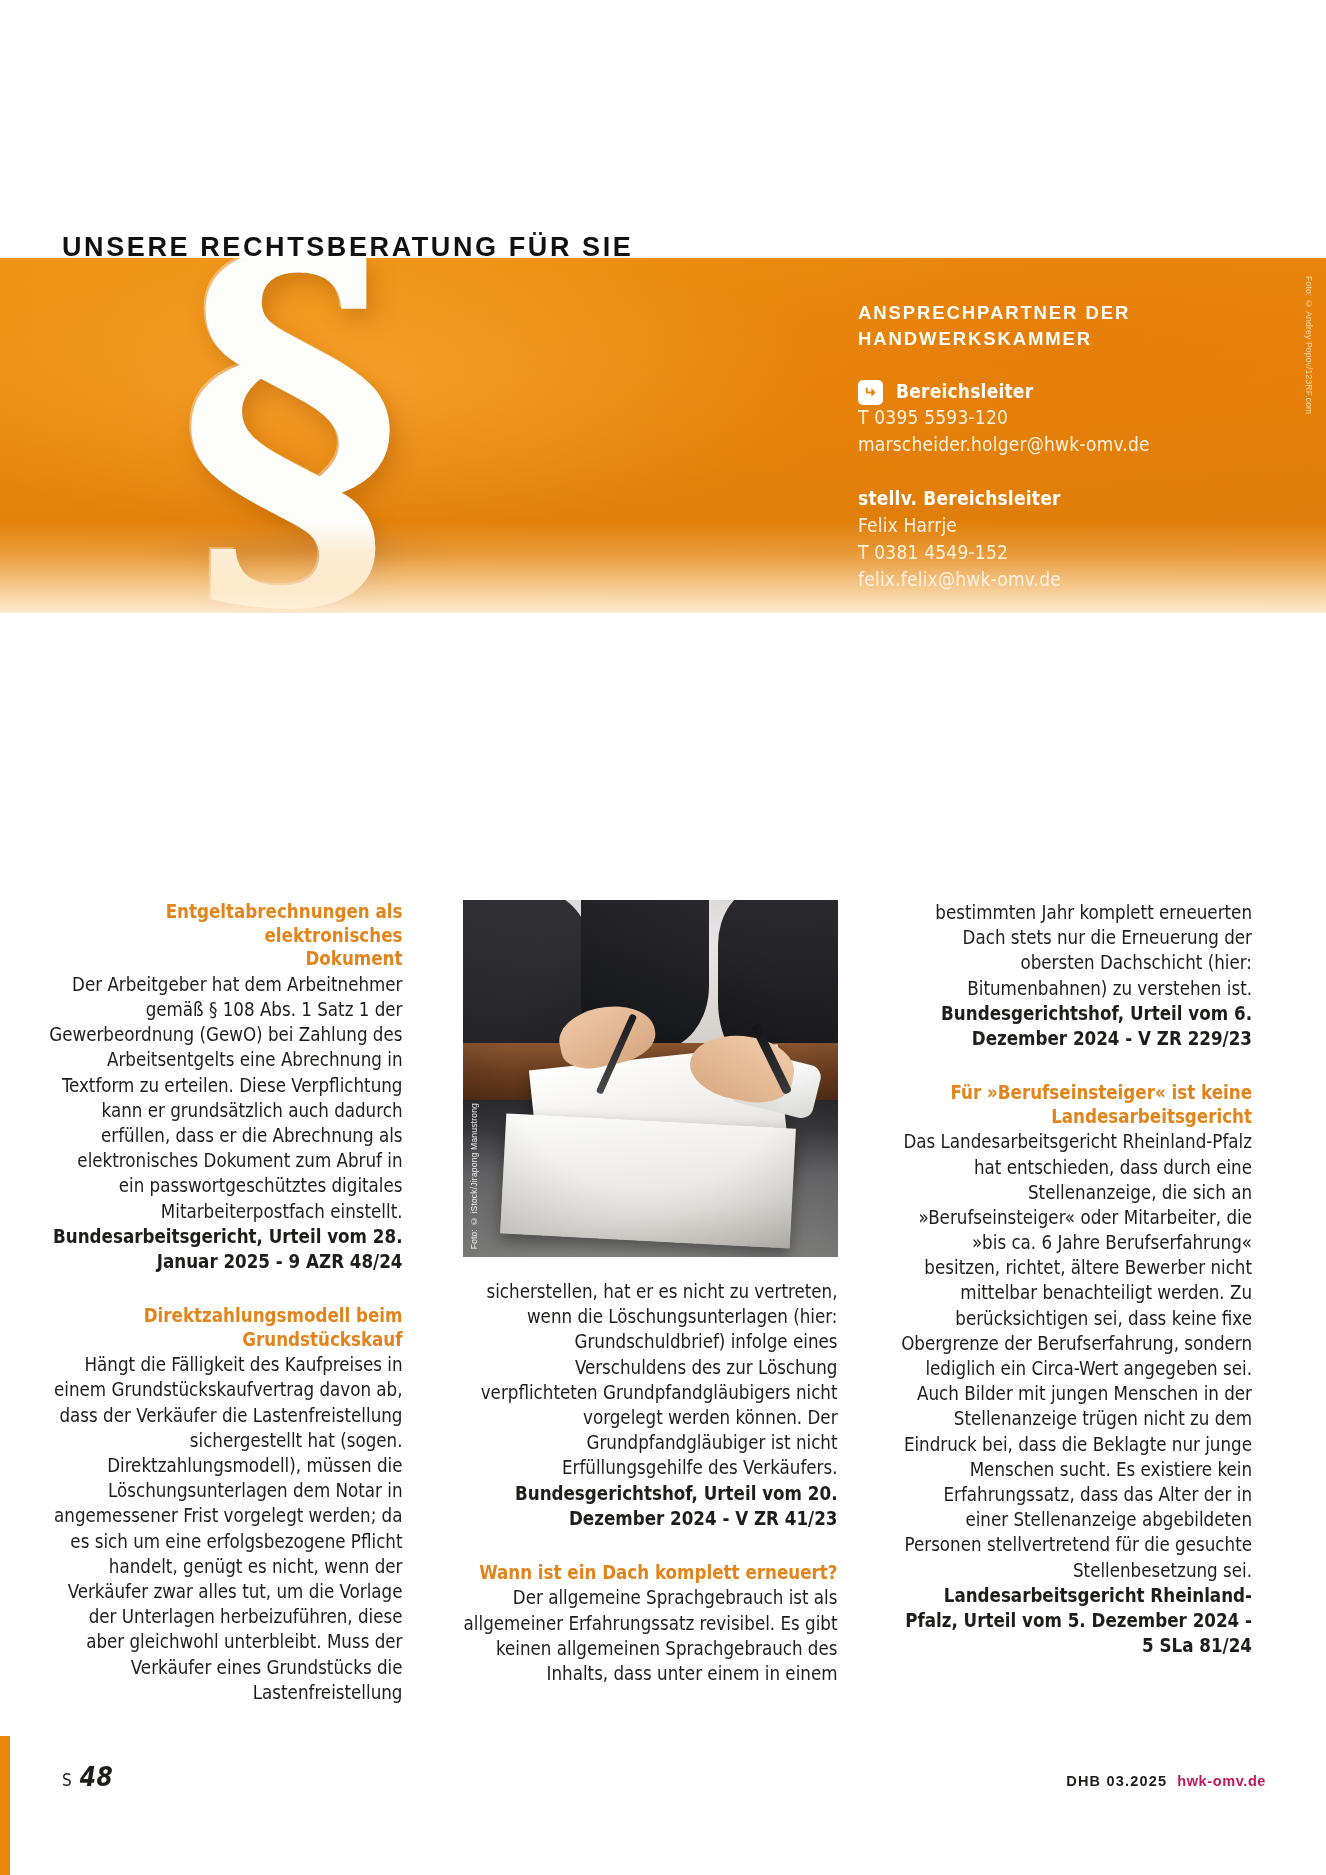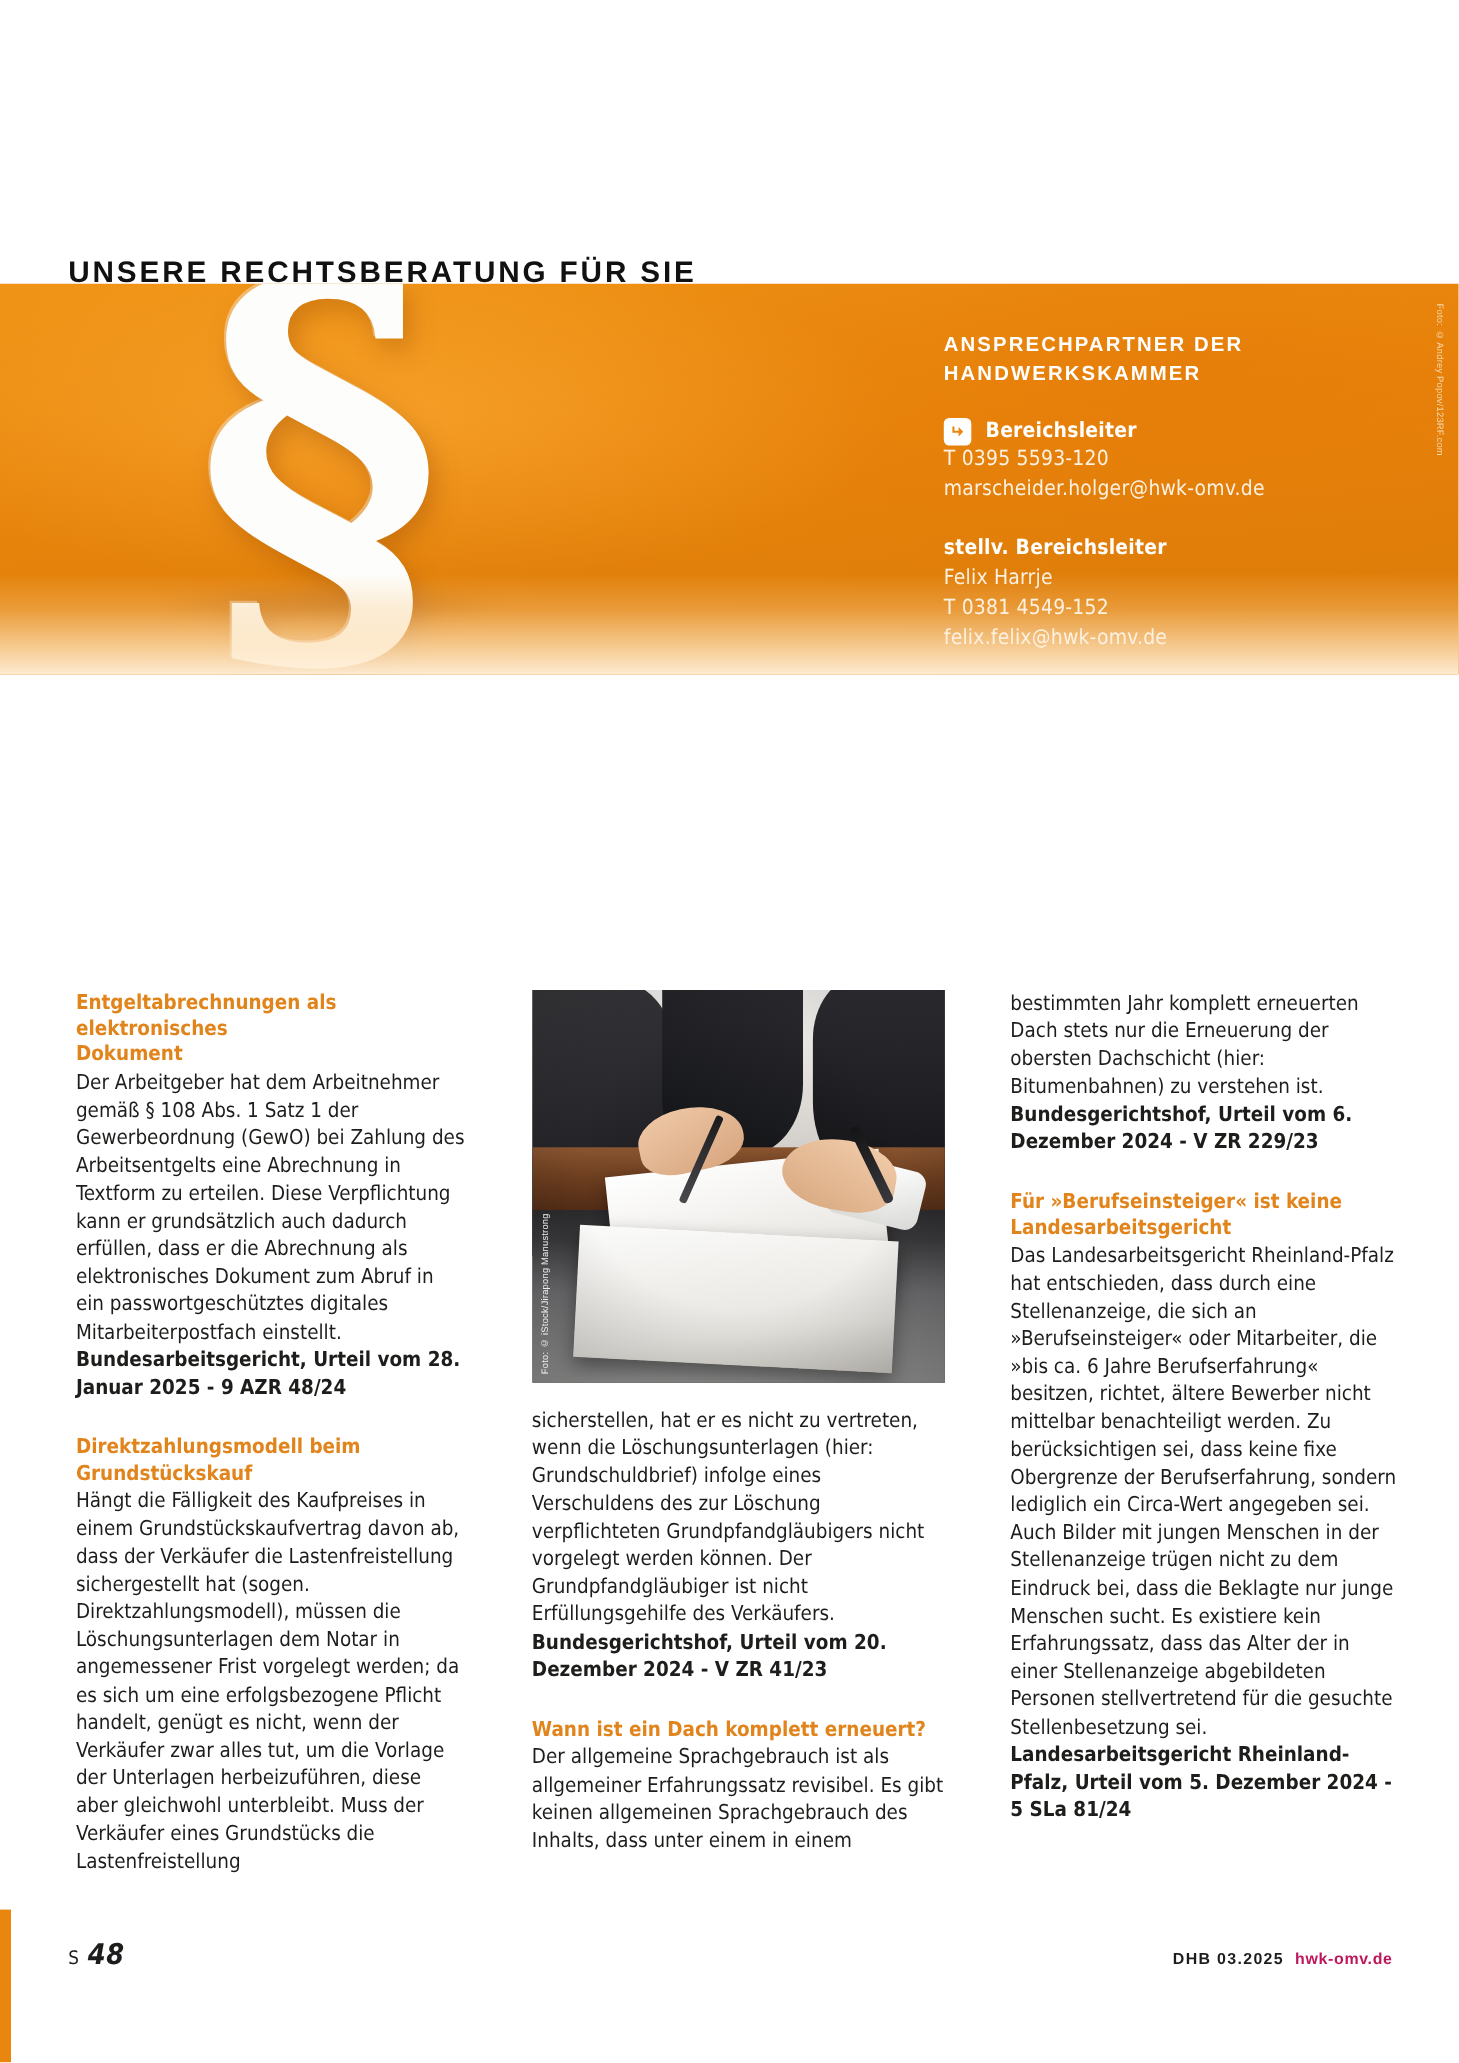--- a/index.html
+++ b/index.html
@@ -137,25 +137,26 @@
     font-size: 8.5px;
     color: #f7d9ae;
     letter-spacing: .2px;
     writing-mode: vertical-rl;
     white-space: nowrap;
   }
 
   
   .columns {
     position: absolute;
-    left: 69px;
+    left: 48px;
     top: 900px;
     width: 1204px;
     display: flex;
     gap: 60px;
+    text-align: right;
   }
   .col { width: 375px; position: relative; }
 
   .sec-head {
     font-family: "DejaVu Sans Condensed", "Liberation Sans", sans-serif;
     font-weight: 700;
     font-size: 18.6px;
     line-height: 1.27;
     color: #e1841b;
     margin: 0 0 1px 0;

